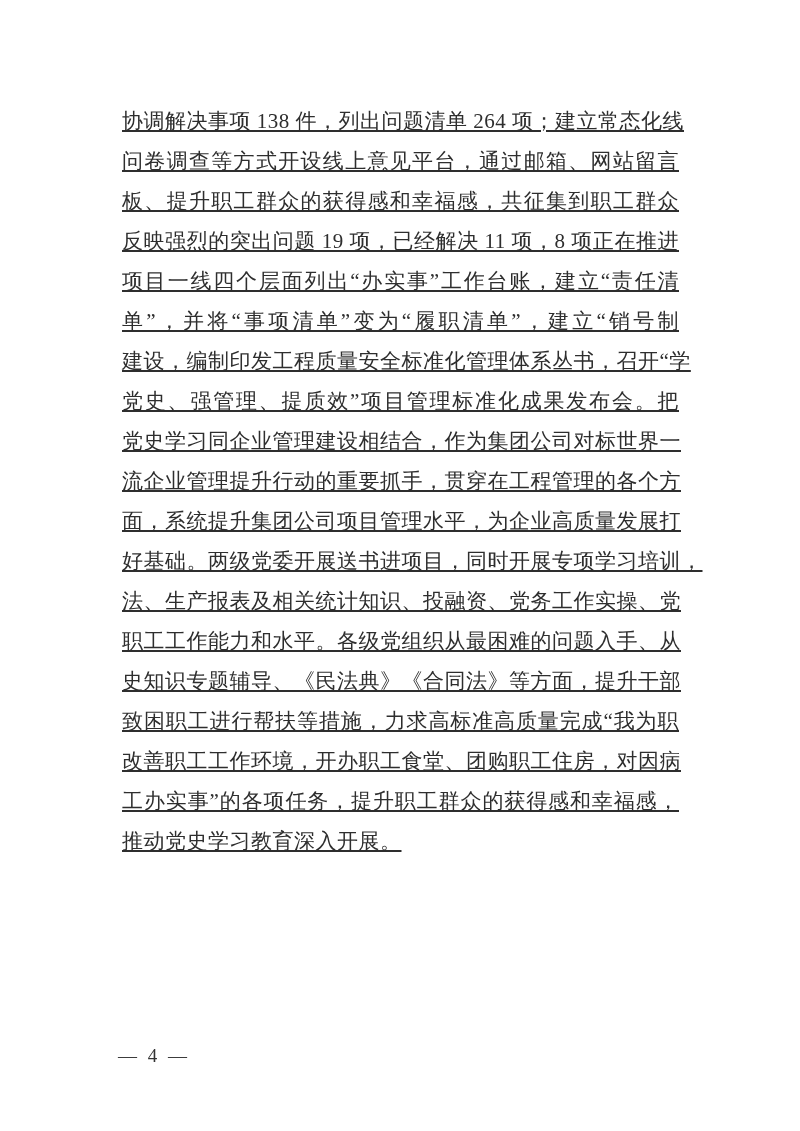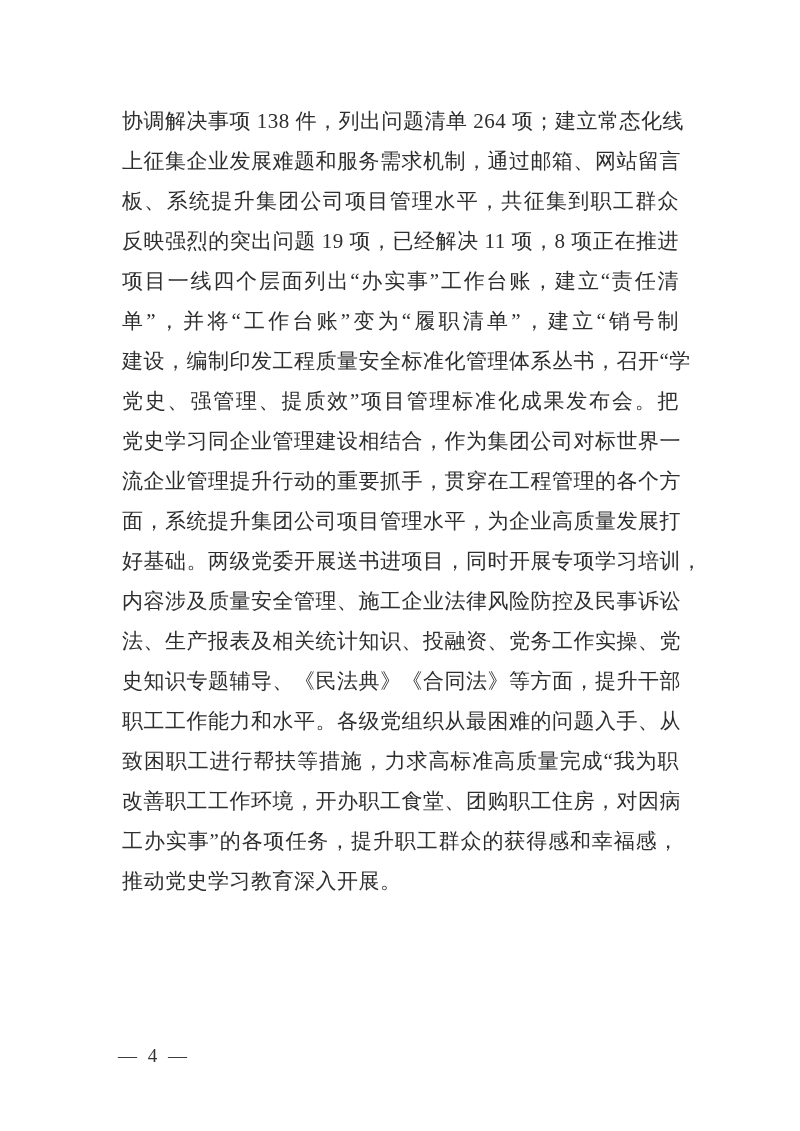--- a/index.html
+++ b/index.html
@@ -10,20 +10,21 @@
     background: #ffffff;
     overflow: hidden;
     font-family: "Liberation Serif", "DejaVu Serif", serif;
     color: #2e2e2e;
   }
   .content {
     position: absolute;
     left: 122px;
     top: 101px;
     width: 557px;
+    text-decoration: underline;
   }
   .line {
     font-size: 21px;
     line-height: 40px;
     height: 40px;
     white-space: nowrap;
     text-align: justify;
     text-align-last: justify;
     text-justify: inter-character;
     letter-spacing: 0.5px;
@@ -40,34 +41,33 @@
     letter-spacing: 3px;
     color: #333333;
   }
 </style>
 </head>
 <body>
 
 <div class="page">
   <div class="content">
     <div class="line">协调解决事项 138 件，列出问题清单 264 项；建立常态化线</div>
-    <div class="line">上征集企业发展难题和服务需求机制，通过邮箱、网站留言</div>
-    <div class="line">板、系统提升集团公司项目管理水平，共征集到职工群众</div>
+    <div class="line">问卷调查等方式开设线上意见平台，通过邮箱、网站留言</div>
+    <div class="line">板、提升职工群众的获得感和幸福感，共征集到职工群众</div>
     <div class="line">反映强烈的突出问题 19 项，已经解决 11 项，8 项正在推进</div>
     <div class="line">项目一线四个层面列出“办实事”工作台账，建立“责任清</div>
-    <div class="line">单”，并将“工作台账”变为“履职清单”，建立“销号制</div>
+    <div class="line">单”，并将“事项清单”变为“履职清单”，建立“销号制</div>
     <div class="line">建设，编制印发工程质量安全标准化管理体系丛书，召开“学</div>
     <div class="line">党史、强管理、提质效”项目管理标准化成果发布会。把</div>
     <div class="line">党史学习同企业管理建设相结合，作为集团公司对标世界一</div>
     <div class="line">流企业管理提升行动的重要抓手，贯穿在工程管理的各个方</div>
     <div class="line">面，系统提升集团公司项目管理水平，为企业高质量发展打</div>
     <div class="line">好基础。两级党委开展送书进项目，同时开展专项学习培训，</div>
-    <div class="line">内容涉及质量安全管理、施工企业法律风险防控及民事诉讼</div>
     <div class="line">法、生产报表及相关统计知识、投融资、党务工作实操、党</div>
+    <div class="line">职工工作能力和水平。各级党组织从最困难的问题入手、从</div>
     <div class="line">史知识专题辅导、《民法典》《合同法》等方面，提升干部</div>
-    <div class="line">职工工作能力和水平。各级党组织从最困难的问题入手、从</div>
     <div class="line">致困职工进行帮扶等措施，力求高标准高质量完成“我为职</div>
     <div class="line">改善职工工作环境，开办职工食堂、团购职工住房，对因病</div>
     <div class="line">工办实事”的各项任务，提升职工群众的获得感和幸福感，</div>
     <div class="line last">推动党史学习教育深入开展。</div>
   </div>
   <div class="page-number">— 4 —</div>
 </div>
 
 </body></html>

